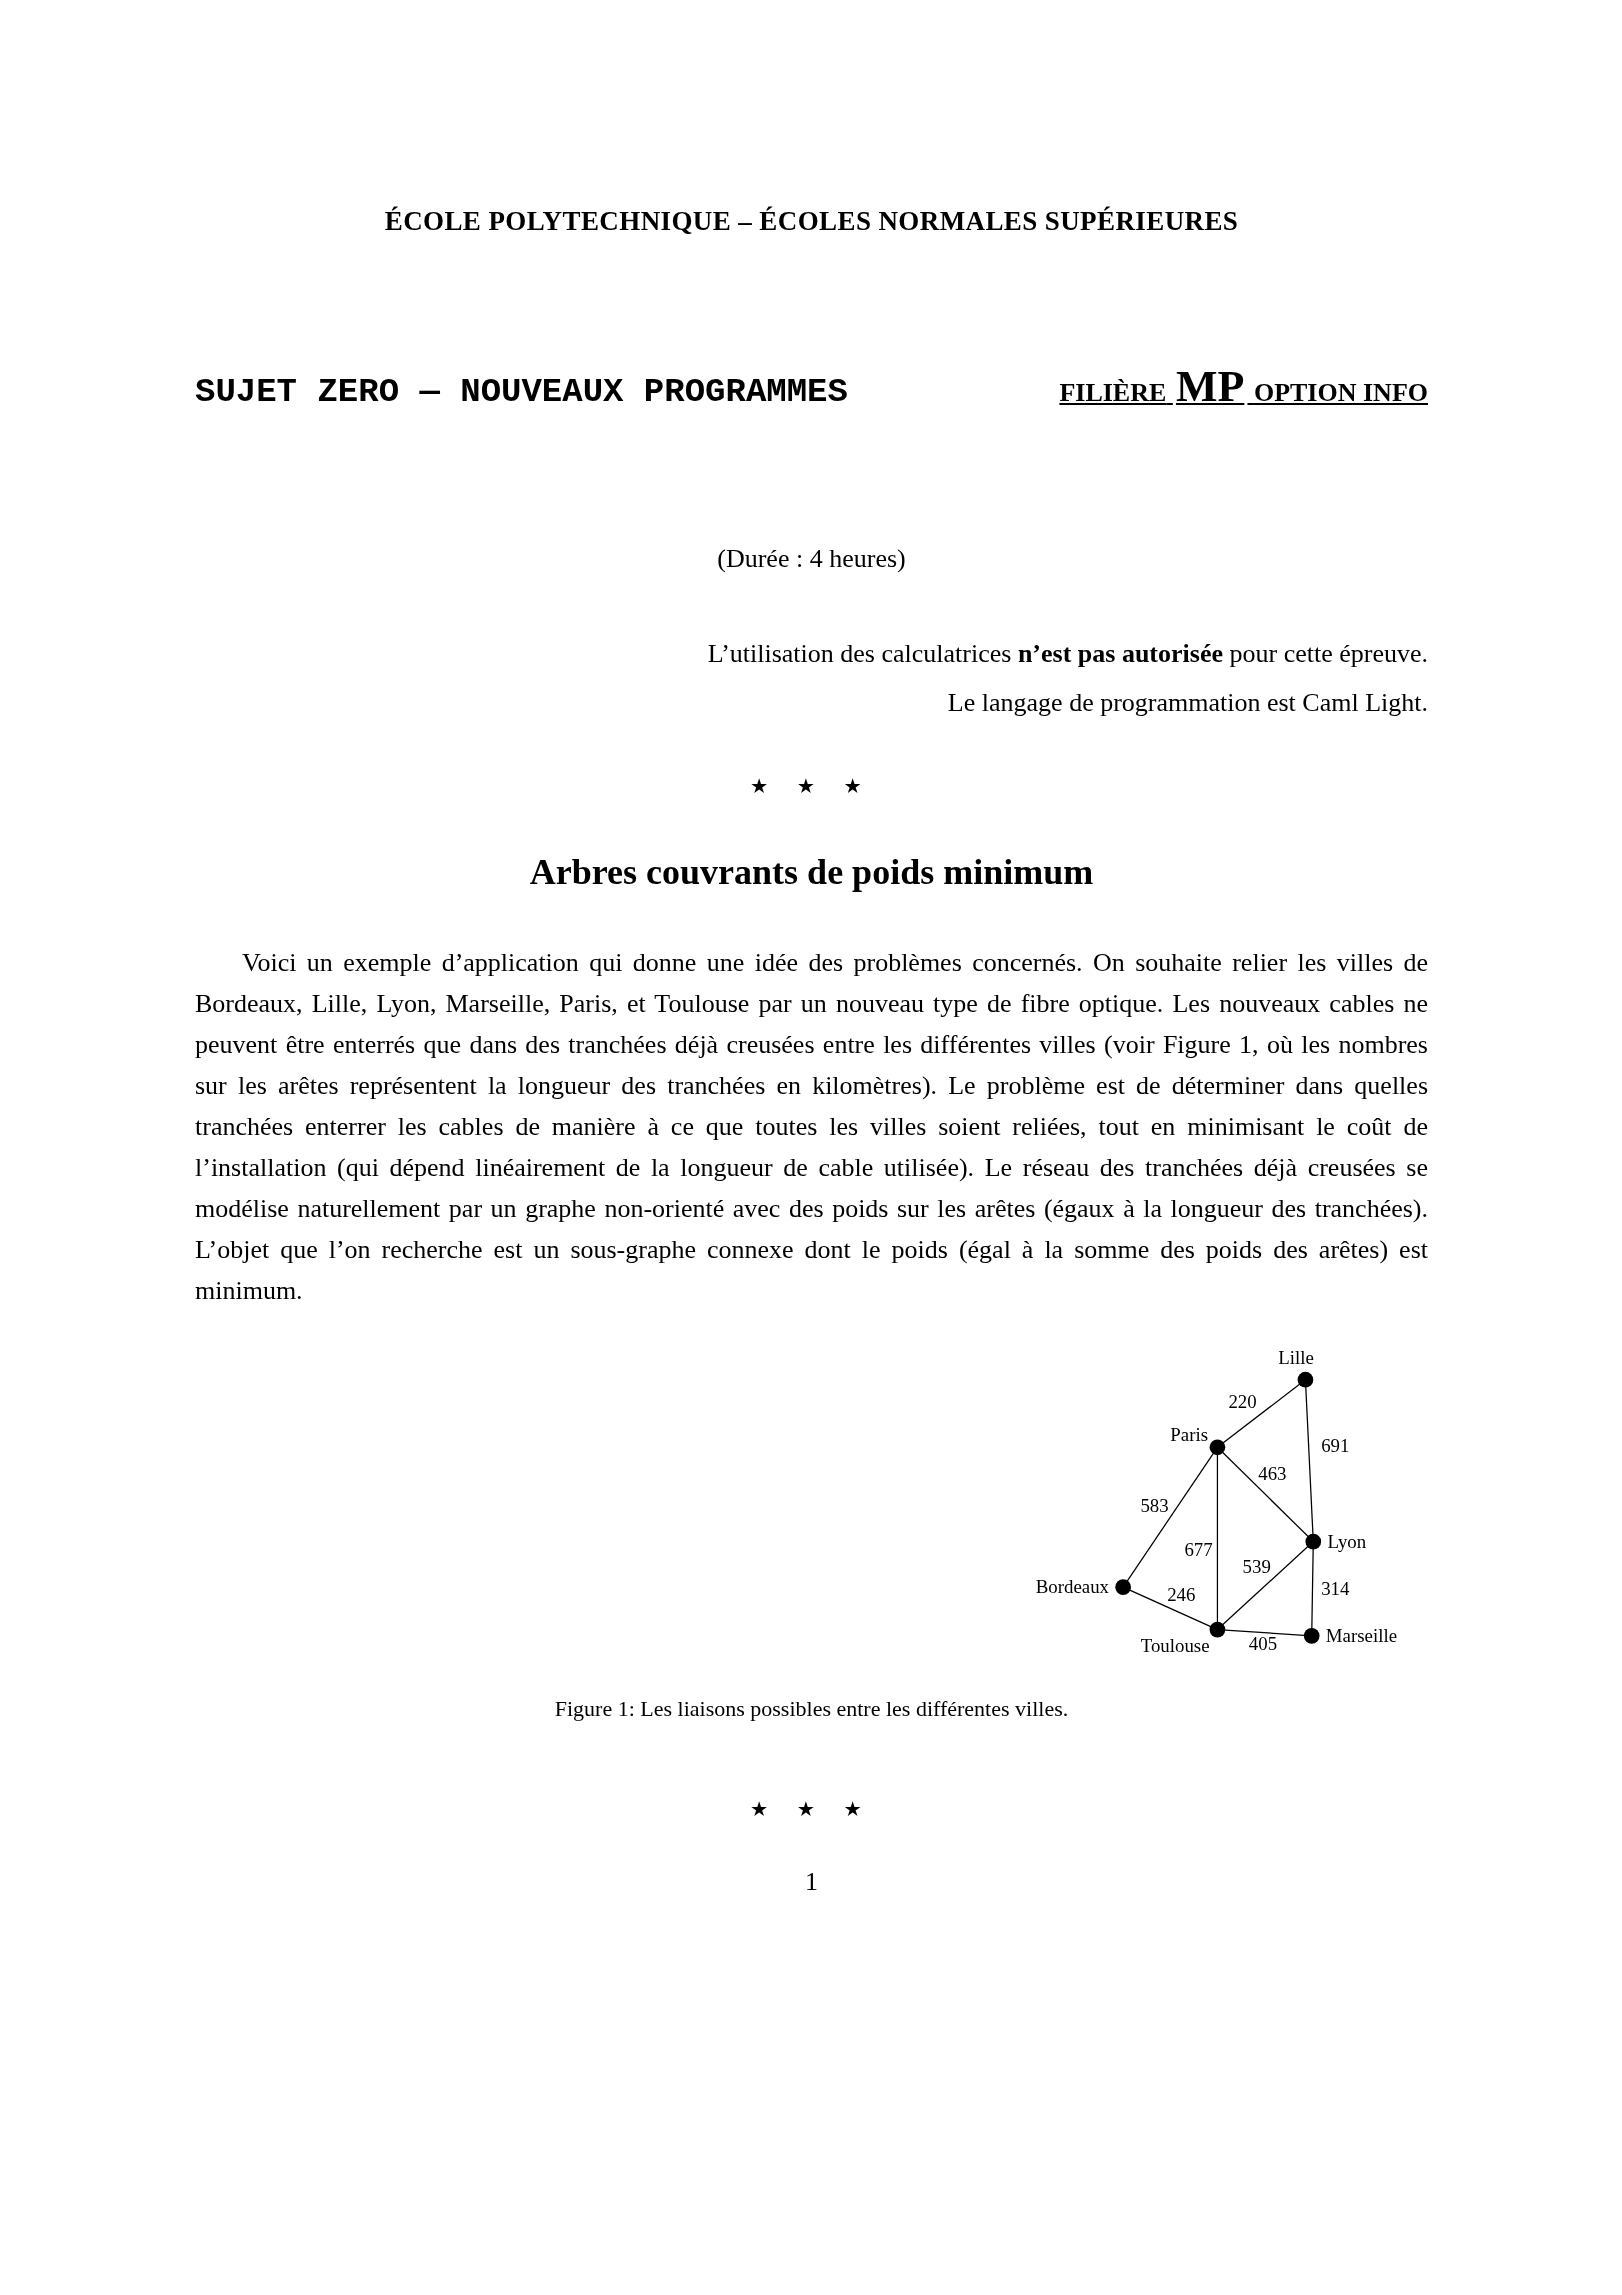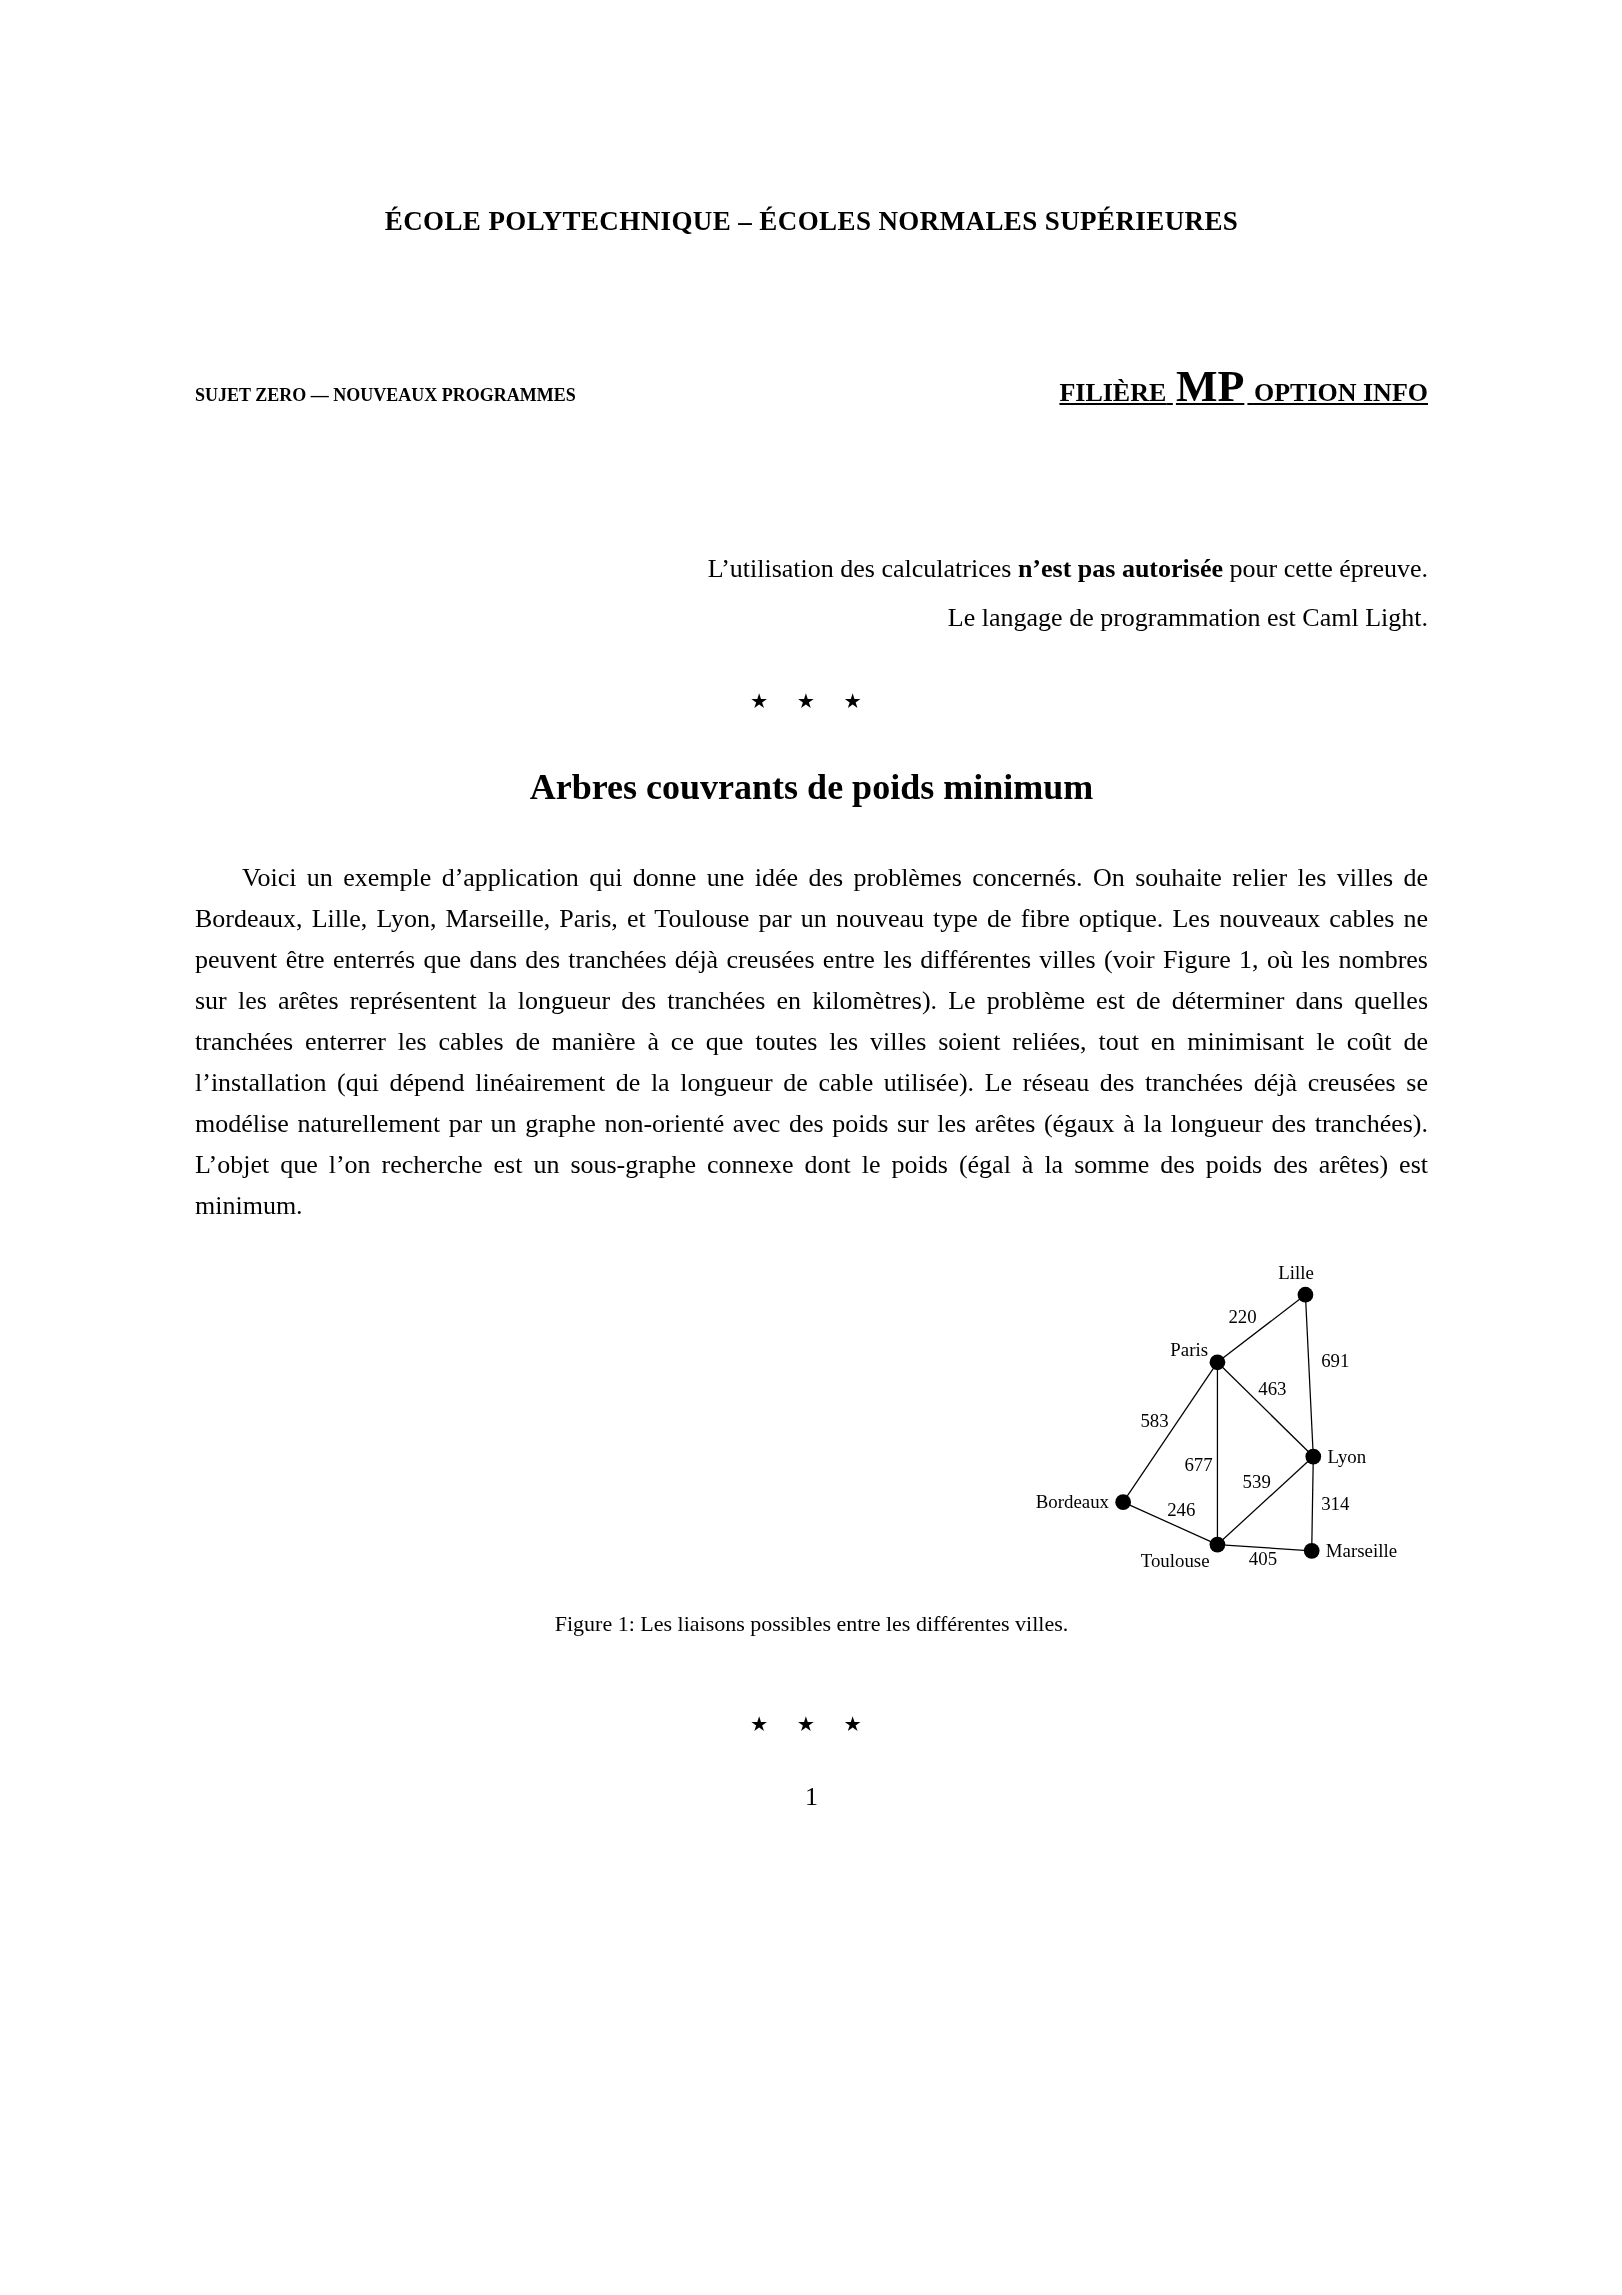--- a/index.html
+++ b/index.html
@@ -27,21 +27,22 @@
     margin-bottom: 124px;
   }
   .subject-row {
     display: flex;
     justify-content: space-between;
     align-items: baseline;
     margin-bottom: 132px;
   }
   .subject-left {
     font-weight: bold;
-    font-size: 18px;
+    font-size: 34px;
+    font-family: Liberation Mono, monospace;
   }
   .subject-right {
     font-weight: bold;
     font-size: 26px;
     white-space: nowrap;
     text-decoration: underline;
   }
   .subject-right .mp {
     font-size: 44px;
     font-weight: bold;
@@ -116,20 +117,21 @@
 <div class="page">
 
   <div class="header-line">ÉCOLE POLYTECHNIQUE – ÉCOLES NORMALES SUPÉRIEURES</div>
 
   <div class="subject-row">
     <div class="subject-left">SUJET ZERO — NOUVEAUX PROGRAMMES</div>
     <div class="subject-right"><span>FILIÈRE</span> <span class="mp">MP</span> <span>OPTION INFO</span></div>
   </div>
 
 
+  <div class="duration">(Durée : 4 heures)</div>
 
   <div class="notice-block">
     <div class="notice"><span>L’utilisation des calculatrices </span><strong>n’est pas autorisée</strong><span> pour cette épreuve.</span></div>
     <div class="notice">Le langage de programmation est Caml Light.</div>
   </div>
 
   <div class="stars">★ ★ ★</div>
 
   <h1 class="section-title">Arbres couvrants de poids minimum</h1>
 

